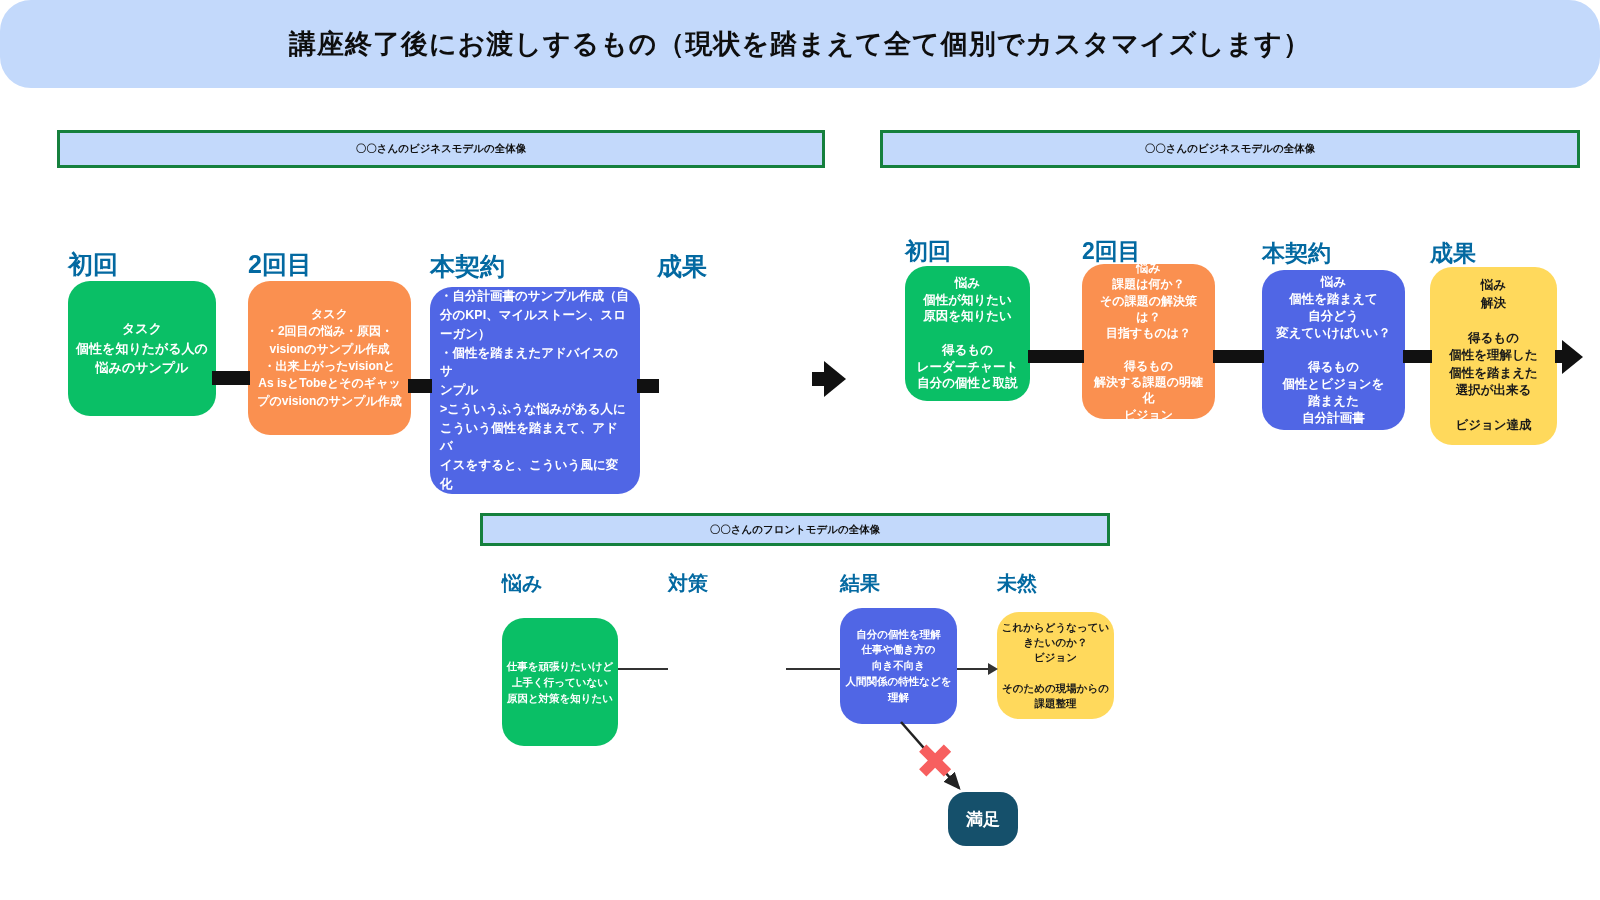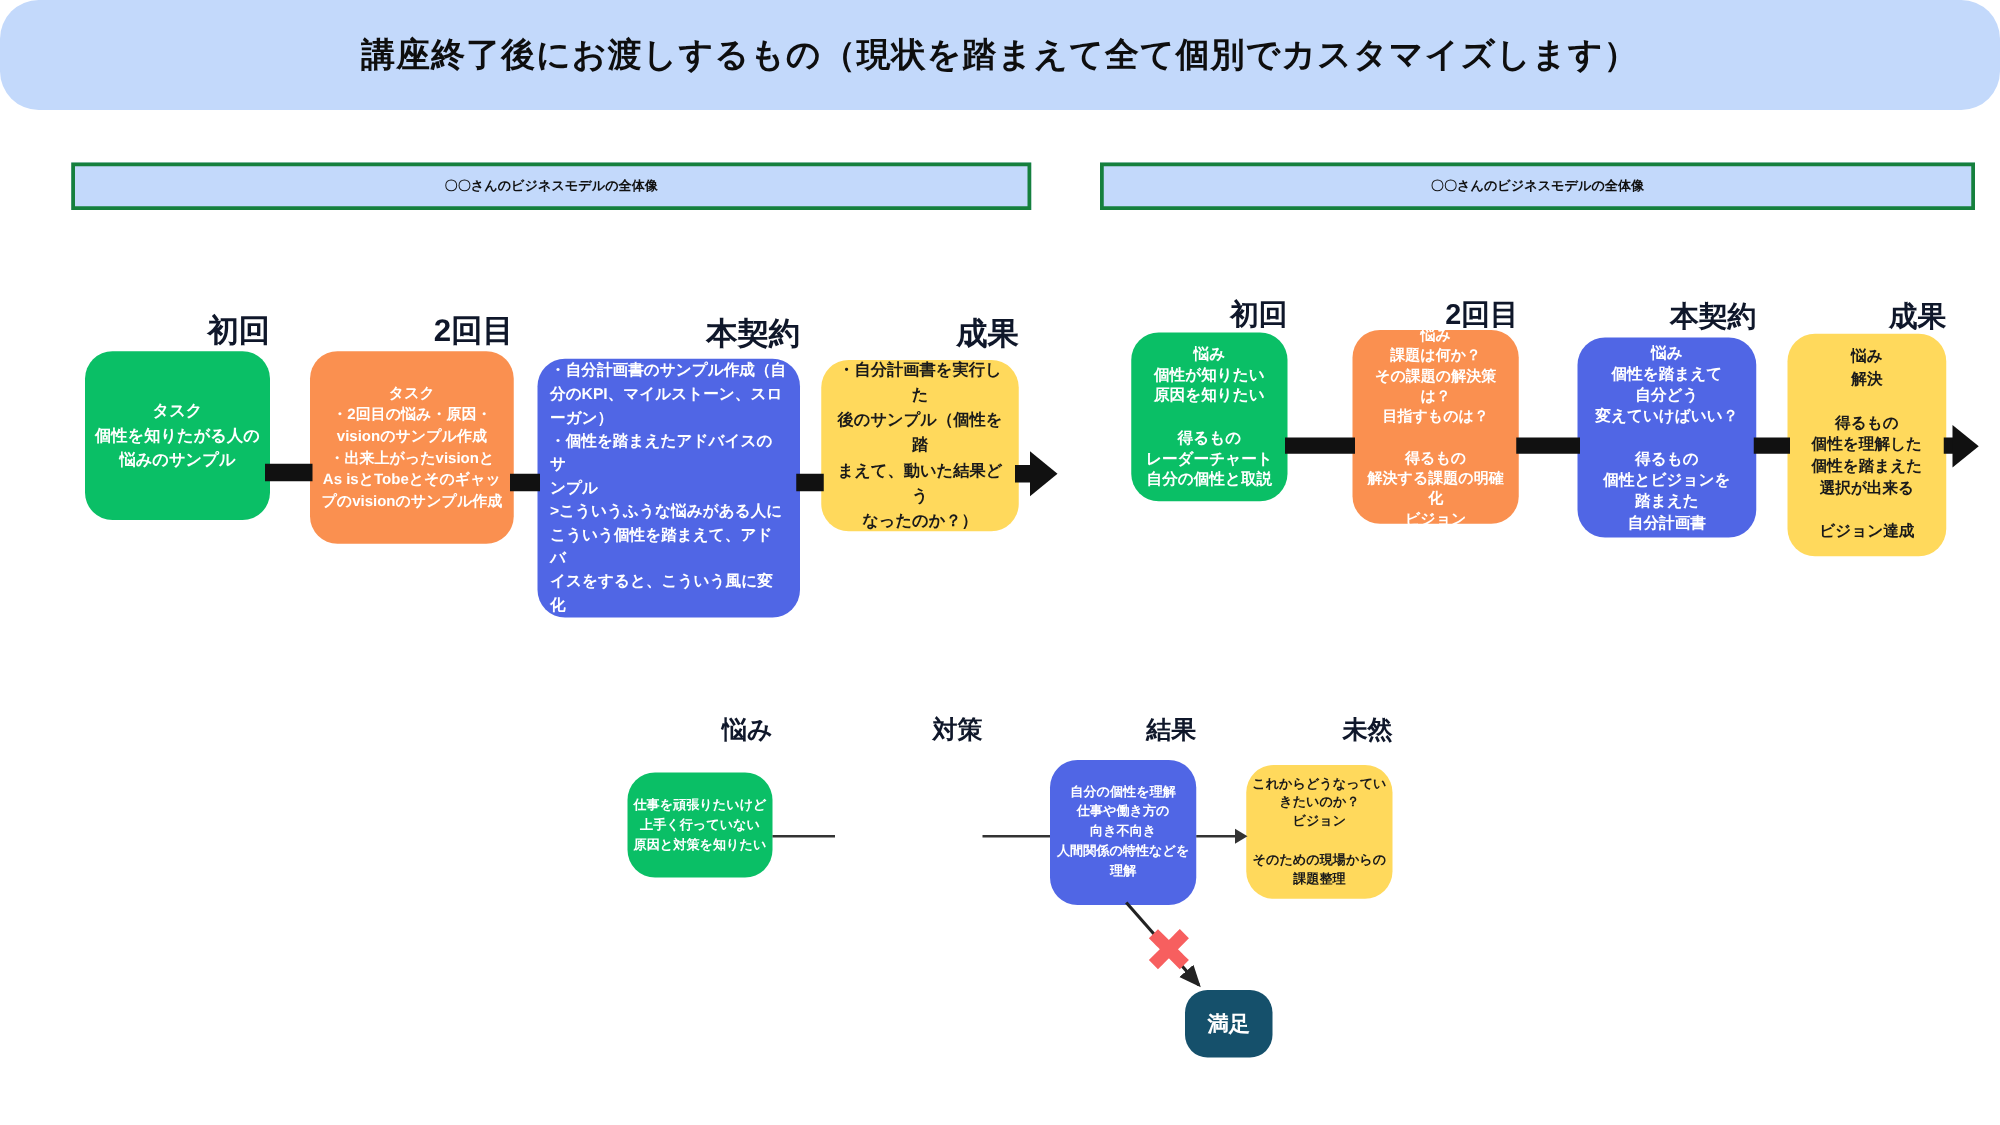--- a/index.html
+++ b/index.html
@@ -7,21 +7,21 @@
   .stage{position:relative;width:1600px;height:900px;background:#ffffff;overflow:hidden;}
 
   .banner{position:absolute;left:0;top:0;width:1600px;height:88px;background:#c3d9fb;
           display:flex;align-items:center;justify-content:center;border-radius:31px;}
   .banner .title{font-size:27px;font-weight:bold;color:#0e0e0e;letter-spacing:1px;}
 
   .band{position:absolute;background:#c3d9fb;border:3px solid #15803d;box-sizing:border-box;
         display:flex;align-items:center;justify-content:center;
         font-size:10.5px;font-weight:bold;color:#111;}
 
-  .step-label{position:absolute;text-align:right;font-weight:bold;color:#0f172a;}
+  .step-label{position:absolute;text-align:left;font-weight:bold;color:#0369a1;}
 
   .node{position:absolute;box-sizing:border-box;border-radius:22px;
         display:flex;flex-direction:column;align-items:center;justify-content:center;
         font-weight:bold;padding:6px 8px;}
   .node .title{text-align:center;}
   .node .body{white-space:pre-line;text-align:center;width:100%;}
   .node.align-left .body{text-align:left;}
   .c-green{background:#0abf66;color:#fff;}
   .c-orange{background:#fa9050;color:#fff;}
   .c-blue{background:#5066e5;color:#fff;}
@@ -69,26 +69,20 @@
     <div class="title">タスク</div>
     <div class="body">・自分計画書のサンプル作成（自
 分のKPI、マイルストーン、スロ
 ーガン）
 ・個性を踏まえたアドバイスのサ
 ンプル
 &gt;こういうふうな悩みがある人に
 こういう個性を踏まえて、アドバ
 イスをすると、こういう風に変化
 します！</div>
-  </div>
-  <div class="node c-yellow" style="left:657px;top:288px;width:158px;height:137px;font-size:13px;line-height:1.55;">
-    <div class="body">・自分計画書を実行した
-後のサンプル（個性を踏
-まえて、動いた結果どう
-なったのか？）</div>
   </div>
 
   <div class="hconn" style="left:212px;top:371px;width:38px;height:14px;"></div>
   <div class="hconn" style="left:408px;top:379px;width:24px;height:14px;"></div>
   <div class="hconn" style="left:637px;top:379px;width:22px;height:14px;"></div>
   <div class="hconn" style="left:812px;top:372px;width:13px;height:14px;"></div>
   <div class="tri" style="left:824px;top:361px;border-top:18px solid transparent;border-bottom:18px solid transparent;border-left:22px solid #111;"></div>
 
   <div class="band" style="left:880px;top:130px;width:700px;height:38px;">
     <span>〇〇さんのビジネスモデルの全体像</span>
@@ -140,27 +134,30 @@
 
 ビジョン達成</div>
   </div>
 
   <div class="hconn" style="left:1028px;top:350px;width:56px;height:13px;"></div>
   <div class="hconn" style="left:1213px;top:350px;width:51px;height:13px;"></div>
   <div class="hconn" style="left:1403px;top:350px;width:29px;height:13px;"></div>
   <div class="hconn" style="left:1555px;top:350px;width:9px;height:13px;"></div>
   <div class="tri" style="left:1562px;top:340px;border-top:17px solid transparent;border-bottom:17px solid transparent;border-left:21px solid #111;"></div>
 
+  <div class="band" style="left:480px;top:513px;width:630px;height:33px;">
+    <span>〇〇さんのフロントモデルの全体像</span>
+  </div>
 
   <div class="step-label" style="left:502px;top:570px;width:116px;font-size:20px;">悩み</div>
   <div class="step-label" style="left:668px;top:570px;width:118px;font-size:20px;">対策</div>
   <div class="step-label" style="left:840px;top:570px;width:117px;font-size:20px;">結果</div>
   <div class="step-label" style="left:997px;top:570px;width:117px;font-size:20px;">未然</div>
 
-  <div class="node c-green" style="left:502px;top:618px;width:116px;height:84px;font-size:10.5px;line-height:1.55;padding:6px 4px;">
+  <div class="node c-green" style="left:502px;top:618px;width:116px;height:128px;font-size:10.5px;line-height:1.55;padding:6px 4px;">
     <div class="body">仕事を頑張りたいけど
 上手く行っていない
 原因と対策を知りたい</div>
   </div>
   <div class="node c-blue" style="left:840px;top:608px;width:117px;height:116px;font-size:10.5px;line-height:1.5;padding:20px 4px;">
     <div class="body">自分の個性を理解
 仕事や働き方の
 向き不向き
 人間関係の特性などを
 理解</div>

